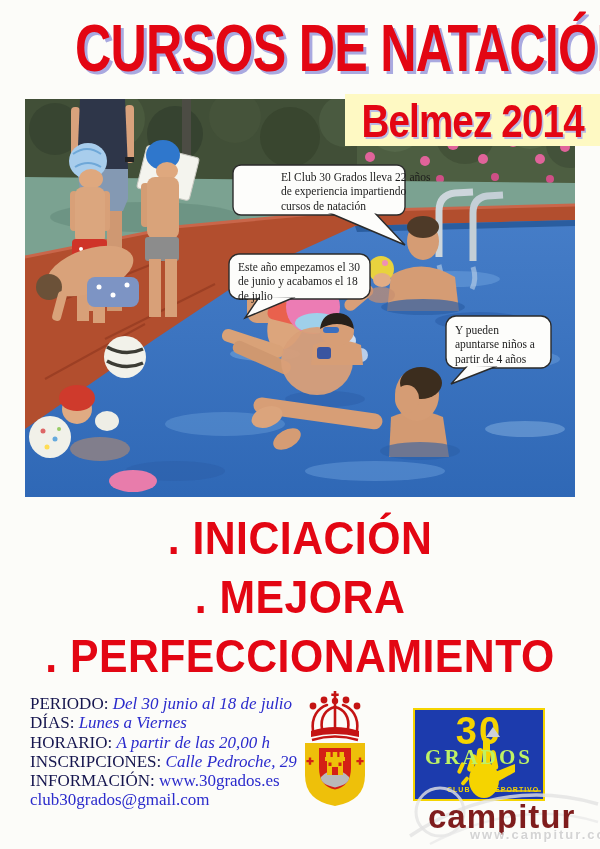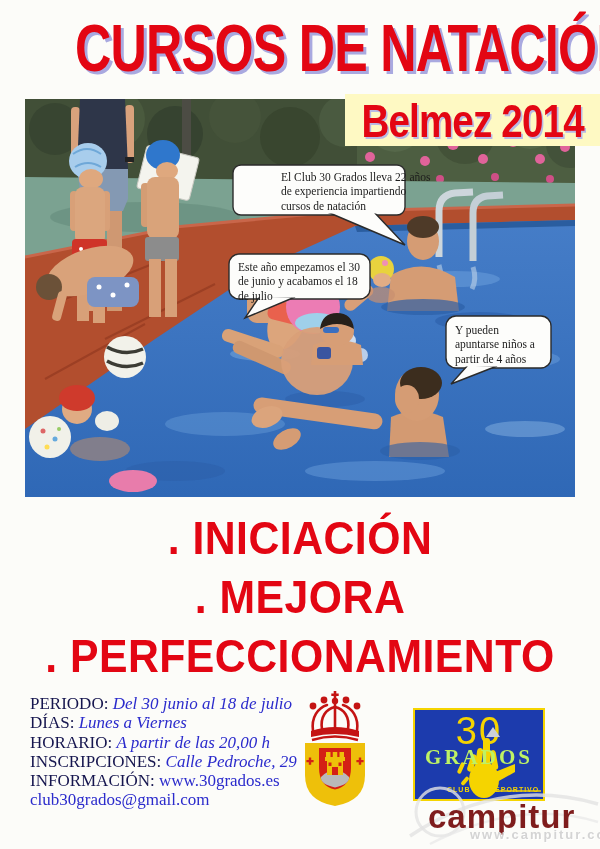--- a/index.html
+++ b/index.html
@@ -43,21 +43,21 @@
   .info .value{color:#2b2bcc;font-style:italic;}
   .info .upright .value,.info .email .value{font-style:normal;}
 
   
   .escudo{position:absolute;left:298px;top:691px;width:74px;height:120px;}
 
   
   .logo{position:absolute;left:413px;top:708px;width:132px;height:93px;background:#1c3bad;
         border:2px solid #f5d400;box-sizing:border-box;}
   .logo-num{position:absolute;left:0;top:2px;width:100%;text-align:center;
-        font-family:"Liberation Sans",sans-serif;font-weight:normal;font-size:38px;line-height:38px;
+        font-family:"Liberation Sans",sans-serif;font-weight:bold;font-size:38px;line-height:38px;
         letter-spacing:2px;color:#f5d400;}
   .logo-mtn{position:absolute;left:71px;top:17px;width:0;height:0;
         border-left:7px solid transparent;border-right:7px solid transparent;
         border-bottom:10px solid #ccd0d8;}
   .logo-name{position:absolute;left:0;top:36px;width:100%;text-align:center;
         font-family:"Liberation Serif",serif;font-weight:bold;font-size:21px;line-height:22px;
         letter-spacing:3px;color:#bef264;}
   .logo-hand{position:absolute;left:42px;top:28px;width:58px;height:62px;}
   .logo-sub{position:absolute;left:0;top:76px;width:100%;}
   .logo-club{position:absolute;left:32px;top:0;font-family:"Liberation Sans",sans-serif;

